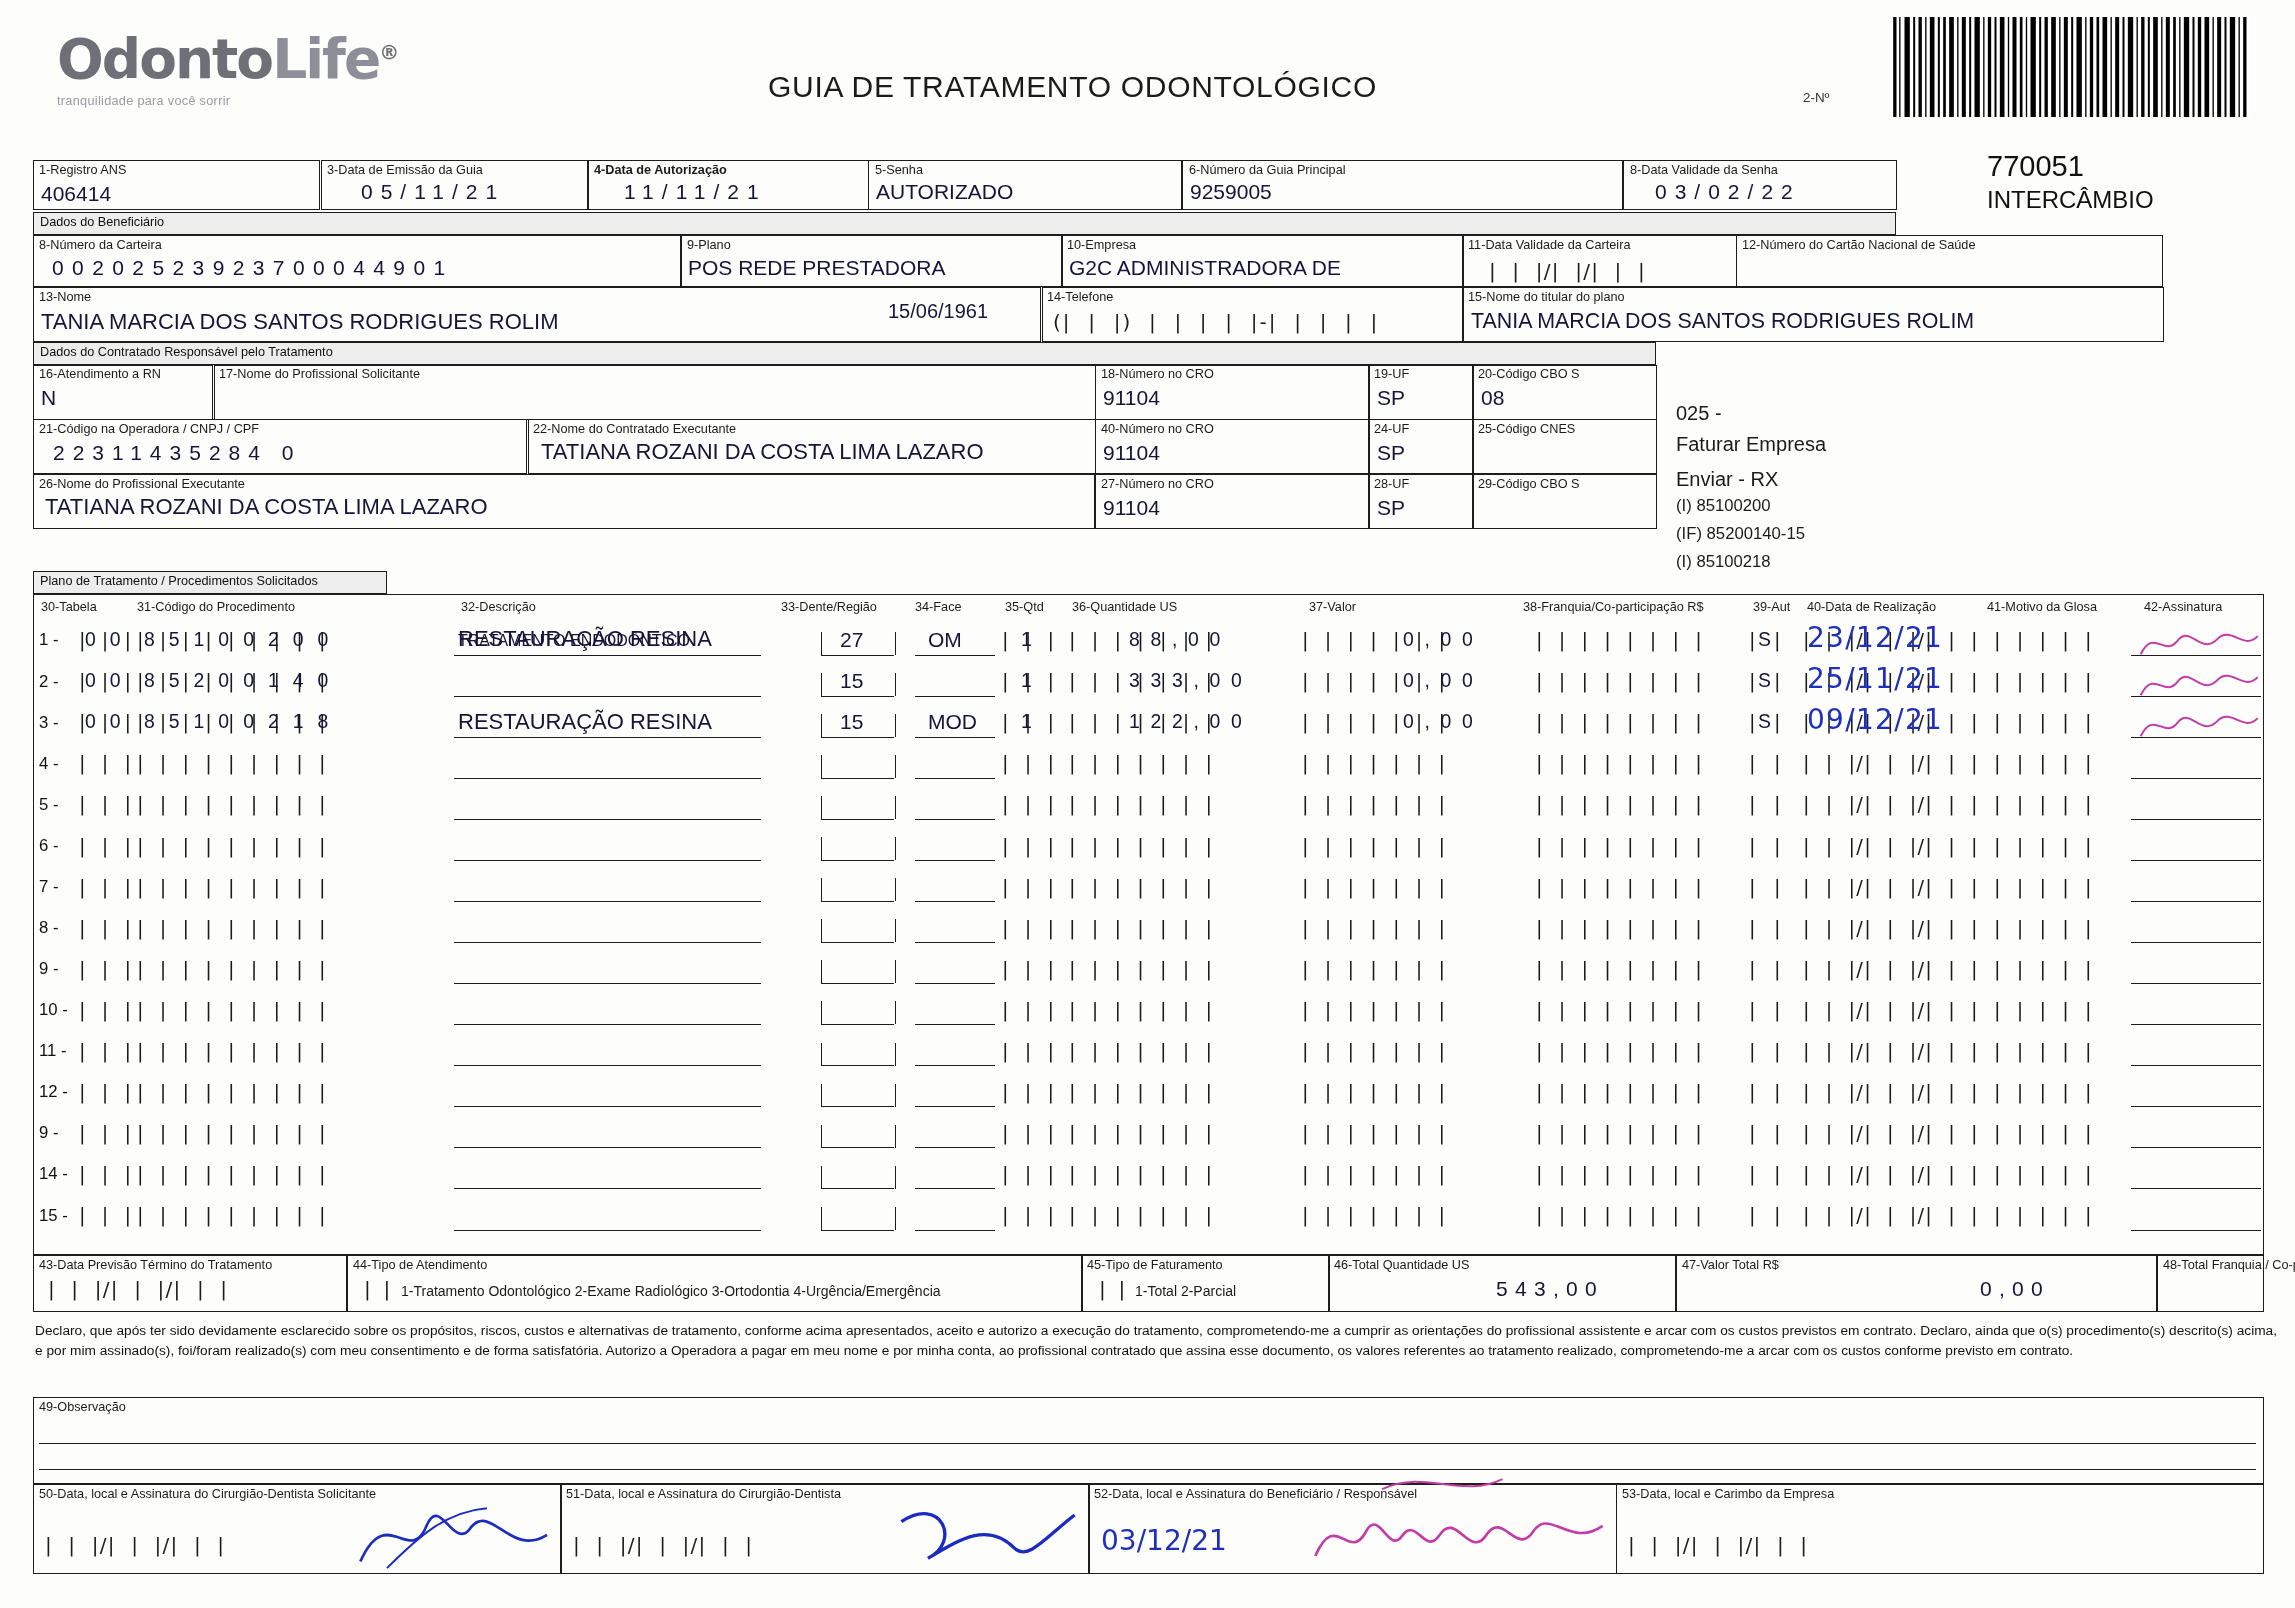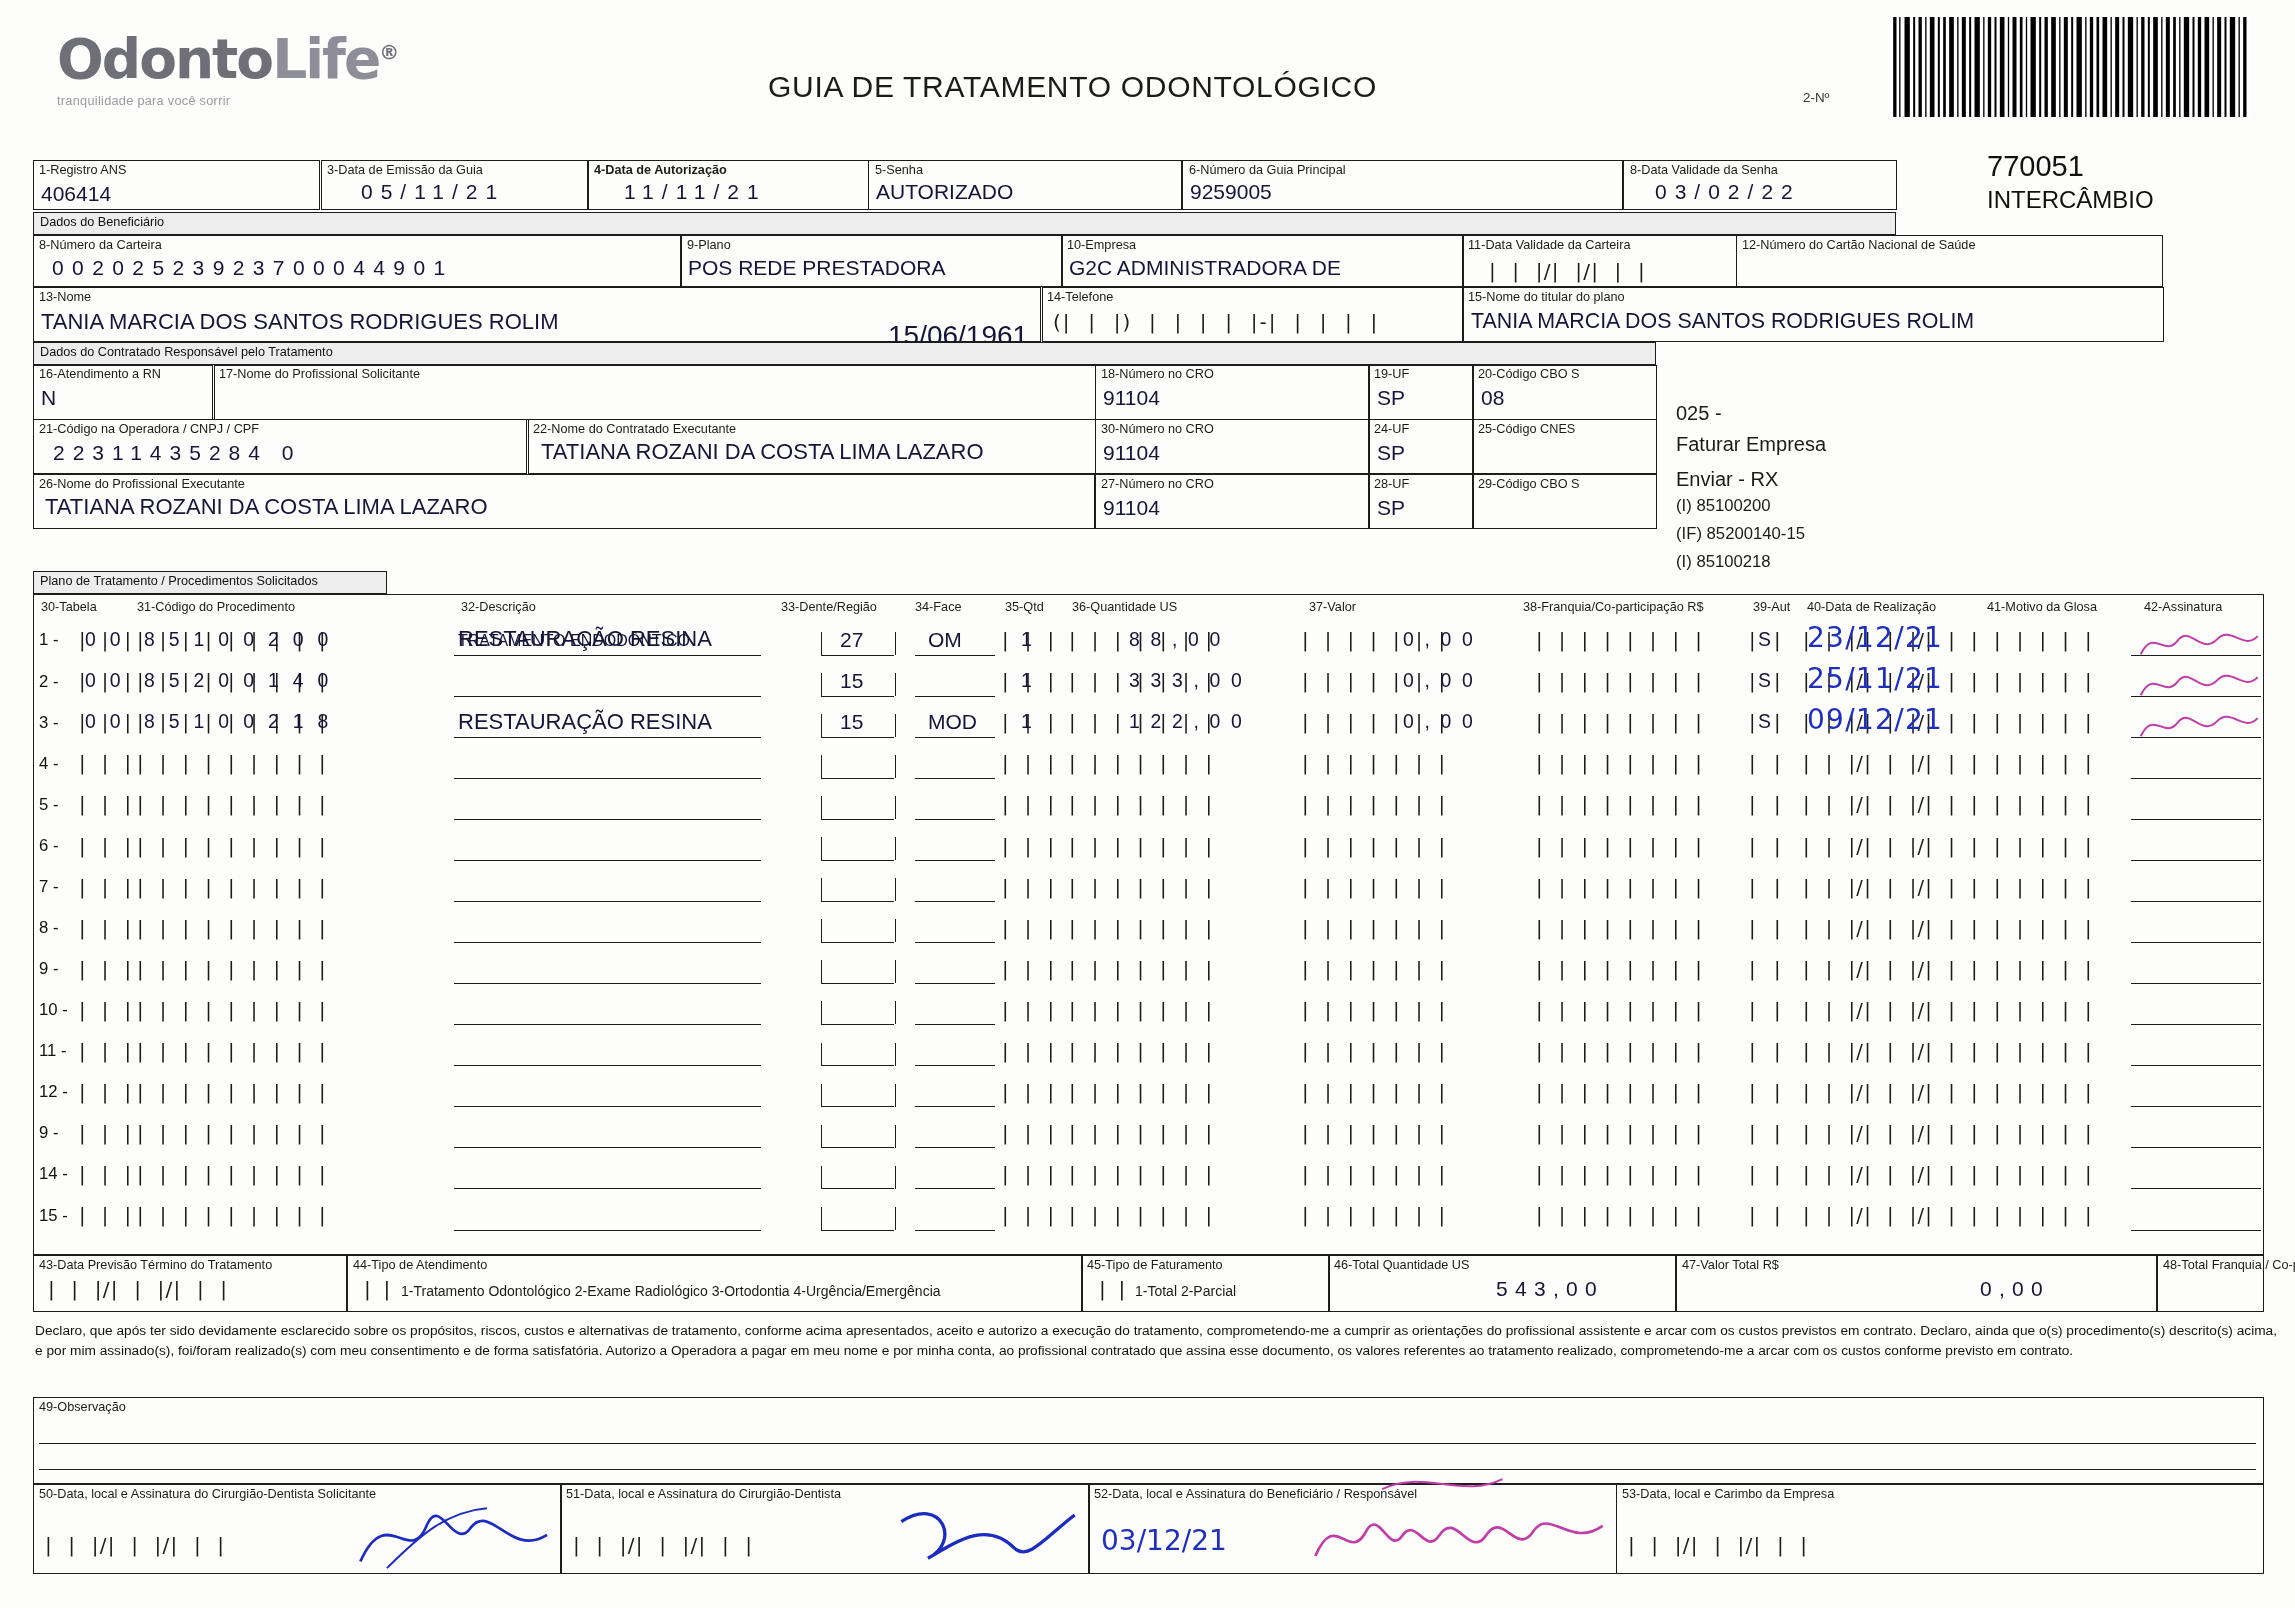--- a/index.html
+++ b/index.html
@@ -262,21 +262,21 @@
   <div class="val" style="left:1496px;top:256px;letter-spacing:8px;"></div>
   <div class="hand" style="left:1489px;top:259px;font-size:20px;color:#1b1b1b;letter-spacing:1.3px;">|&nbsp;&nbsp;|&nbsp;&nbsp;|/|&nbsp;&nbsp;|/|&nbsp;&nbsp;|&nbsp;&nbsp;|</div>
 
   <div class="box" style="left:1736px;top:235px;width:427px;height:52px;"></div>
   <div class="lbl" style="left:1742px;top:238px;">12-Número do Cartão Nacional de Saúde</div>
   <div class="val" style="left:1744px;top:256px;"></div>
 
   <div class="box" style="left:33px;top:287px;width:1008px;height:55px;"></div>
   <div class="lbl" style="left:39px;top:290px;">13-Nome</div>
   <div class="val" style="left:41px;top:309px;font-size:22px;">TANIA MARCIA DOS SANTOS RODRIGUES ROLIM</div>
-  <div class="val" style="left:888px;top:320px;font-size:28px;">15/06/1961</div>
+  <div class="val" style="left:888px;top:300px;font-size:20px;">15/06/1961</div>
 
   <div class="box" style="left:1042px;top:287px;width:421px;height:55px;"></div>
   <div class="lbl" style="left:1047px;top:290px;">14-Telefone</div>
   <div class="hand" style="left:1053px;top:310px;font-size:20px;color:#1b1b1b;letter-spacing:2px;">(|&nbsp;&nbsp;|&nbsp;&nbsp;|)&nbsp;&nbsp;|&nbsp;&nbsp;|&nbsp;&nbsp;|&nbsp;&nbsp;|&nbsp;&nbsp;|-|&nbsp;&nbsp;|&nbsp;&nbsp;|&nbsp;&nbsp;|&nbsp;&nbsp;|</div>
   <div class="val" style="left:1053px;top:310px;"></div>
 
   <div class="box" style="left:1463px;top:287px;width:701px;height:55px;"></div>
   <div class="lbl" style="left:1468px;top:290px;">15-Nome do titular do plano</div>
   <div class="val" style="left:1471px;top:309px;font-size:21.4px;">TANIA MARCIA DOS SANTOS RODRIGUES ROLIM</div>
 
@@ -305,21 +305,21 @@
 
   <div class="box" style="left:33px;top:419px;width:494px;height:55px;"></div>
   <div class="lbl" style="left:39px;top:422px;">21-Código na Operadora / CNPJ / CPF</div>
   <div class="val" style="left:53px;top:441px;letter-spacing:8px;">22311435284 0</div>
 
   <div class="box" style="left:528px;top:419px;width:568px;height:55px;"></div>
   <div class="lbl" style="left:533px;top:422px;">22-Nome do Contratado Executante</div>
   <div class="val" style="left:541px;top:439px;font-size:22px;">TATIANA ROZANI DA COSTA LIMA LAZARO</div>
 
   <div class="box" style="left:1095px;top:419px;width:274px;height:55px;"></div>
-  <div class="lbl" style="left:1101px;top:422px;">30-Número no CRO</div>
+  <div class="lbl" style="left:1101px;top:422px;">40-Número no CRO</div>
   <div class="val" style="left:1103px;top:441px;">91104</div>
 
   <div class="box" style="left:1369px;top:419px;width:104px;height:55px;"></div>
   <div class="lbl" style="left:1374px;top:422px;">24-UF</div>
   <div class="val" style="left:1377px;top:441px;">SP</div>
 
   <div class="box" style="left:1473px;top:419px;width:184px;height:55px;"></div>
   <div class="lbl" style="left:1478px;top:422px;">25-Código CNES</div>
   <div class="val" style="left:1481px;top:441px;"></div>
 

